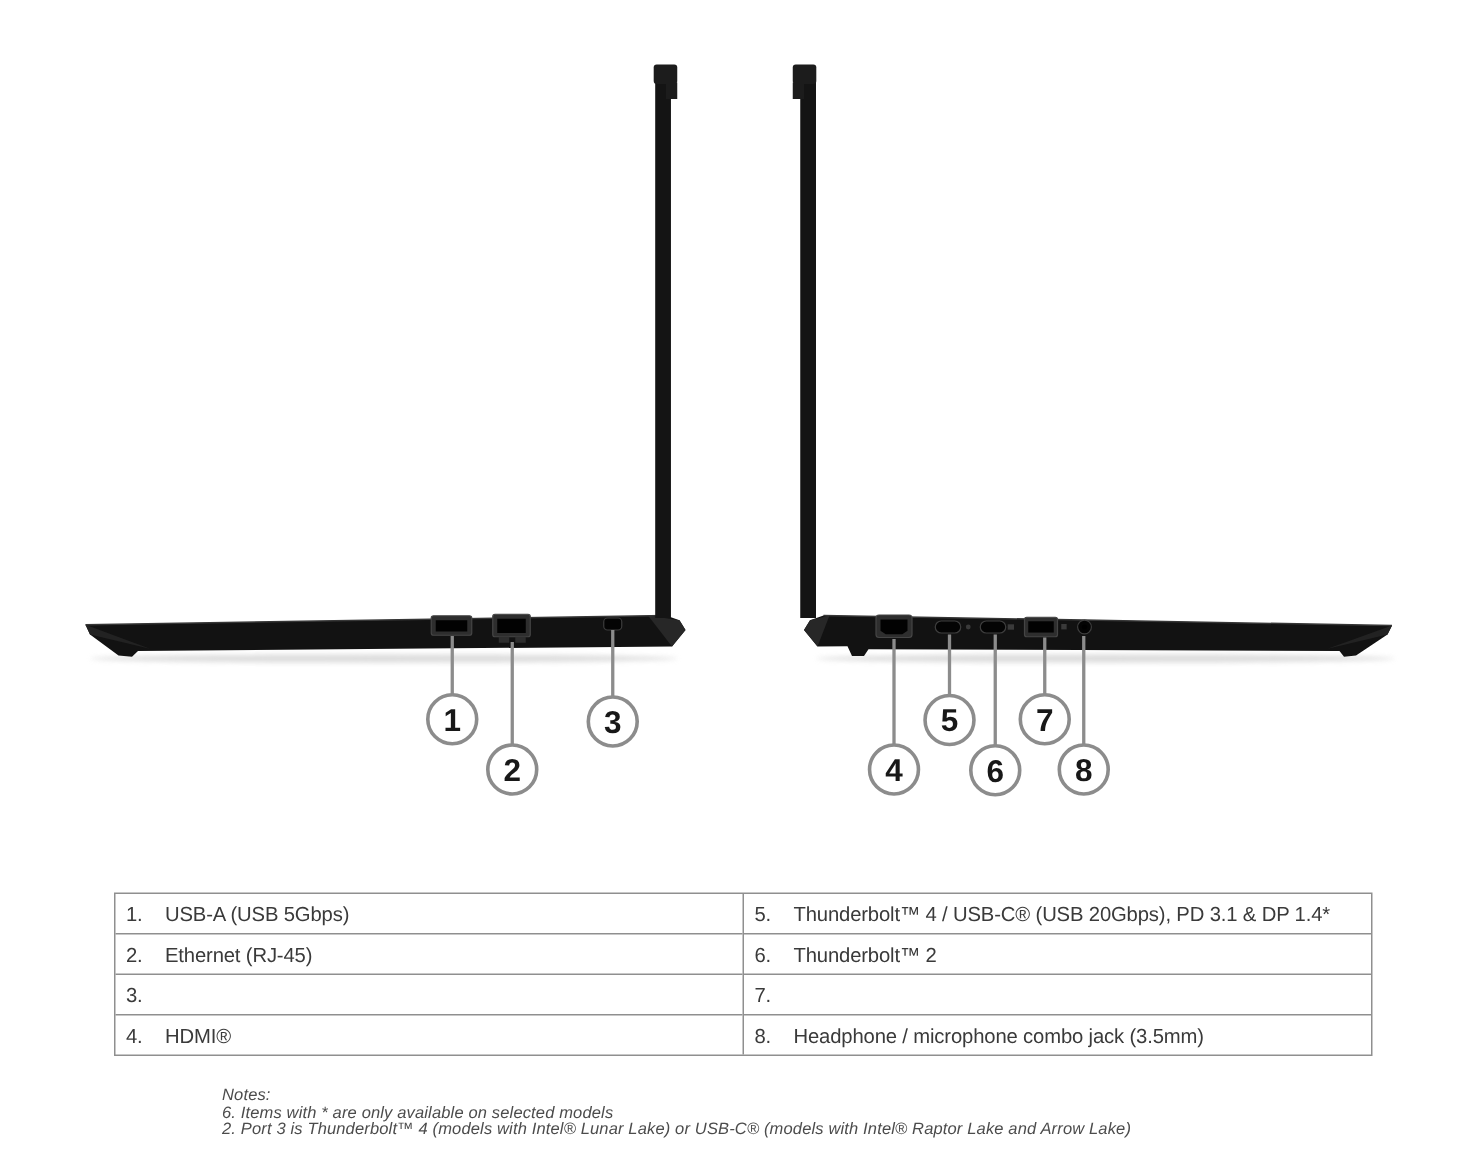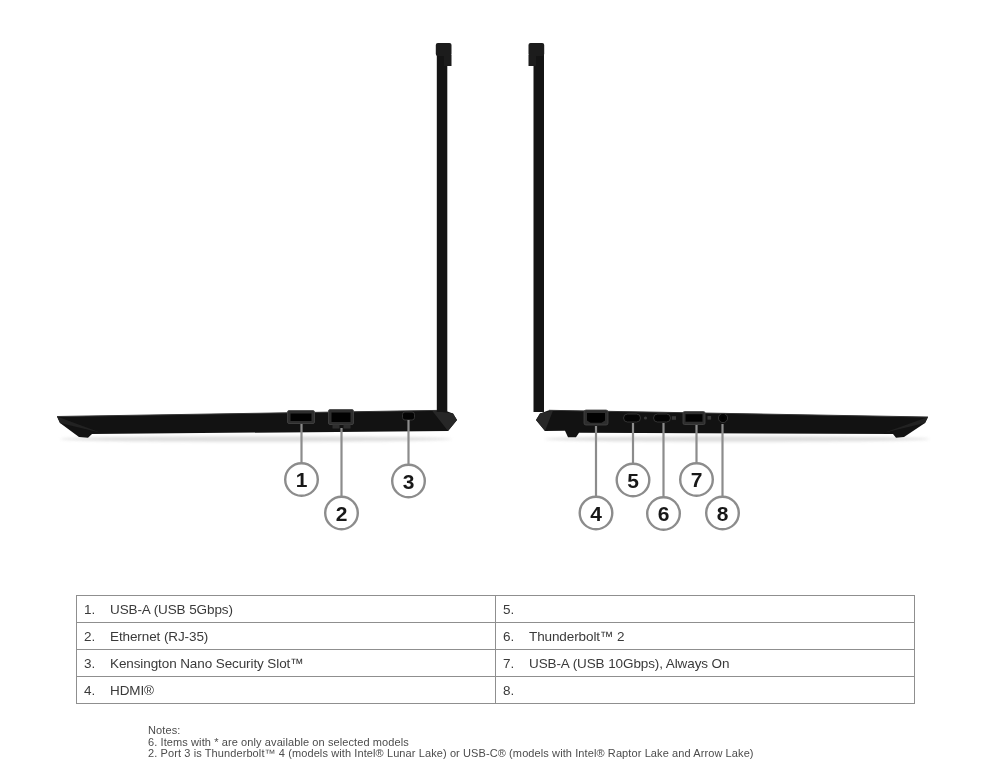--- a/index.html
+++ b/index.html
@@ -23,21 +23,21 @@
     flex:1;display:flex;align-items:center;
     border-bottom:1px solid #8f8f8f;
     padding-left:7px;font-size:13.5px;color:#3a3a3a;letter-spacing:-0.1px;
     white-space:nowrap;overflow:hidden;
   }
   .pt-cell:last-child{border-bottom:none;}
   .pt-num{width:26px;flex:0 0 26px;}
   .pt-label{flex:1;}
   .notes{
     position:absolute;left:148px;top:725px;
-    font-size:11px;line-height:11.6px;color:#4c4c4c;
+    font-style:italic;font-size:11px;line-height:11.6px;color:#4c4c4c;
     letter-spacing:0.1px;white-space:nowrap;
   }
 </style>
 </head>
 <body>
 
 <div class="stage">
 
   <svg class="diagram-svg" width="985" height="575" viewBox="0 0 985 575">
     <defs>
@@ -150,45 +150,45 @@
   </svg>
 
   <div class="port-table">
     <div class="pt-col pt-col-left">
       <div class="pt-cell">
         <span class="pt-num">1.</span>
         <span class="pt-label">USB-A (USB 5Gbps)</span>
       </div>
       <div class="pt-cell">
         <span class="pt-num">2.</span>
-        <span class="pt-label">Ethernet (RJ-35)</span>
+        <span class="pt-label">Ethernet (RJ-45)</span>
       </div>
       <div class="pt-cell">
         <span class="pt-num">3.</span>
-        <span class="pt-label">Kensington Nano Security Slot™</span>
       </div>
       <div class="pt-cell">
         <span class="pt-num">4.</span>
         <span class="pt-label">HDMI®</span>
       </div>
     </div>
     <div class="pt-col pt-col-right">
       <div class="pt-cell">
         <span class="pt-num">5.</span>
+        <span class="pt-label">Thunderbolt™ 4 / USB-C® (USB 20Gbps), PD 3.1 &amp; DP 1.4*</span>
       </div>
       <div class="pt-cell">
         <span class="pt-num">6.</span>
         <span class="pt-label">Thunderbolt™ 2</span>
       </div>
       <div class="pt-cell">
         <span class="pt-num">7.</span>
-        <span class="pt-label">USB-A (USB 10Gbps), Always On</span>
       </div>
       <div class="pt-cell">
         <span class="pt-num">8.</span>
+        <span class="pt-label">Headphone / microphone combo jack (3.5mm)</span>
       </div>
     </div>
   </div>
 
   <div class="notes">
     <div>Notes:</div>
     <div>6. Items with * are only available on selected models</div>
     <div>2. Port 3 is Thunderbolt™ 4 (models with Intel® Lunar Lake) or USB-C® (models with Intel® Raptor Lake and Arrow Lake)</div>
   </div>
 

